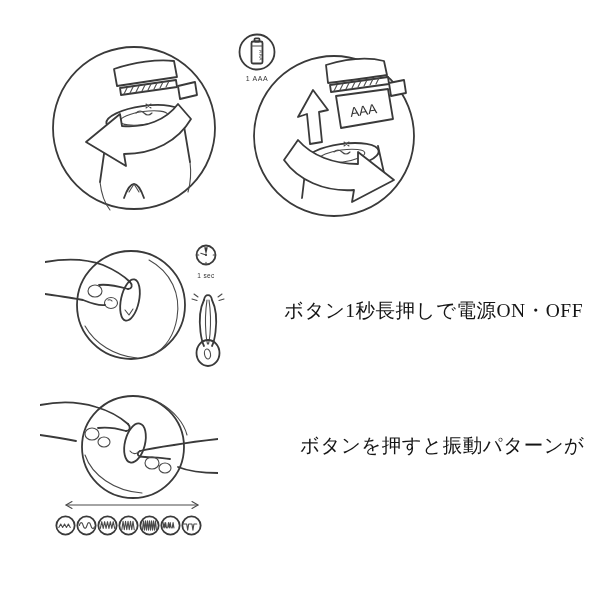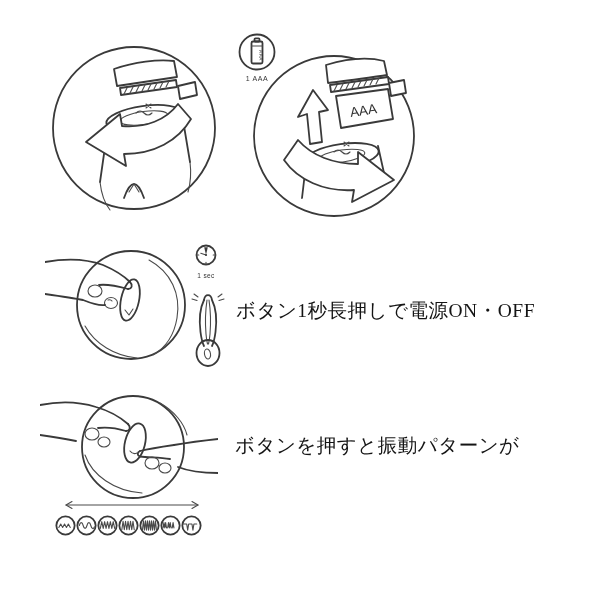--- a/index.html
+++ b/index.html
@@ -7,21 +7,21 @@
     position:relative;width:600px;height:600px;background:#ffffff;overflow:hidden;
     font-family:"Liberation Serif","DejaVu Serif",serif;
   }
   .abs{position:absolute;}
   svg{display:block;}
   svg *{vector-effect:non-scaling-stroke;}
   .ink{stroke:#3a3a3a;fill:none;stroke-width:1.8;stroke-linecap:round;stroke-linejoin:round;}
   .ink-thin{stroke:#4a4a4a;fill:none;stroke-width:1.1;stroke-linecap:round;stroke-linejoin:round;}
   .ink-fill{stroke:#3a3a3a;fill:#ffffff;stroke-width:1.8;stroke-linejoin:round;}
   .caption{
-    color:#141414;font-size:19.5px;letter-spacing:0.5px;line-height:28.5px;white-space:nowrap;
+    color:#141414;font-size:19.5px;letter-spacing:0.5px;line-height:28.5px;white-space:nowrap;margin-left:48px;
   }
   .svg-label{
     font-family:"Liberation Sans","DejaVu Sans",sans-serif;
     fill:#333;
   }
   .patterns-row{display:flex;gap:0px;align-items:center;}
 </style>
 </head>
 <body>
 
@@ -189,17 +189,17 @@
     <svg width="21" height="21" viewBox="0 0 22 22">
       <circle class="ink" cx="11" cy="11" r="9.6"></circle>
       <path class="ink-thin" d="M3.2,13.5 l0.9,-5.5 l0.9,5.5 l0.9,-5.5 l0.9,5.5 m1.2,0 l0.9,-5.5 l0.9,5.5 l0.9,-5.5 l0.9,5.5 m1.2,0 l0.9,-5.5 l0.9,5.5"></path>
     </svg>
     <svg width="21" height="21" viewBox="0 0 22 22">
       <circle class="ink" cx="11" cy="11" r="9.6"></circle>
       <path class="ink-thin" d="M3,9.5 h3 l1,6.5 l1,-6.5 h3.5 l1,6.5 l1,-6.5 h3"></path>
     </svg>
   </div>
 
-  <div class="abs" style="left:235px;top:432px">
+  <div class="abs" style="left:252px;top:432px">
     <div class="caption">ボタンを押すと振動パターンが</div>
   </div>
 
 </div>
 
 </body></html>

